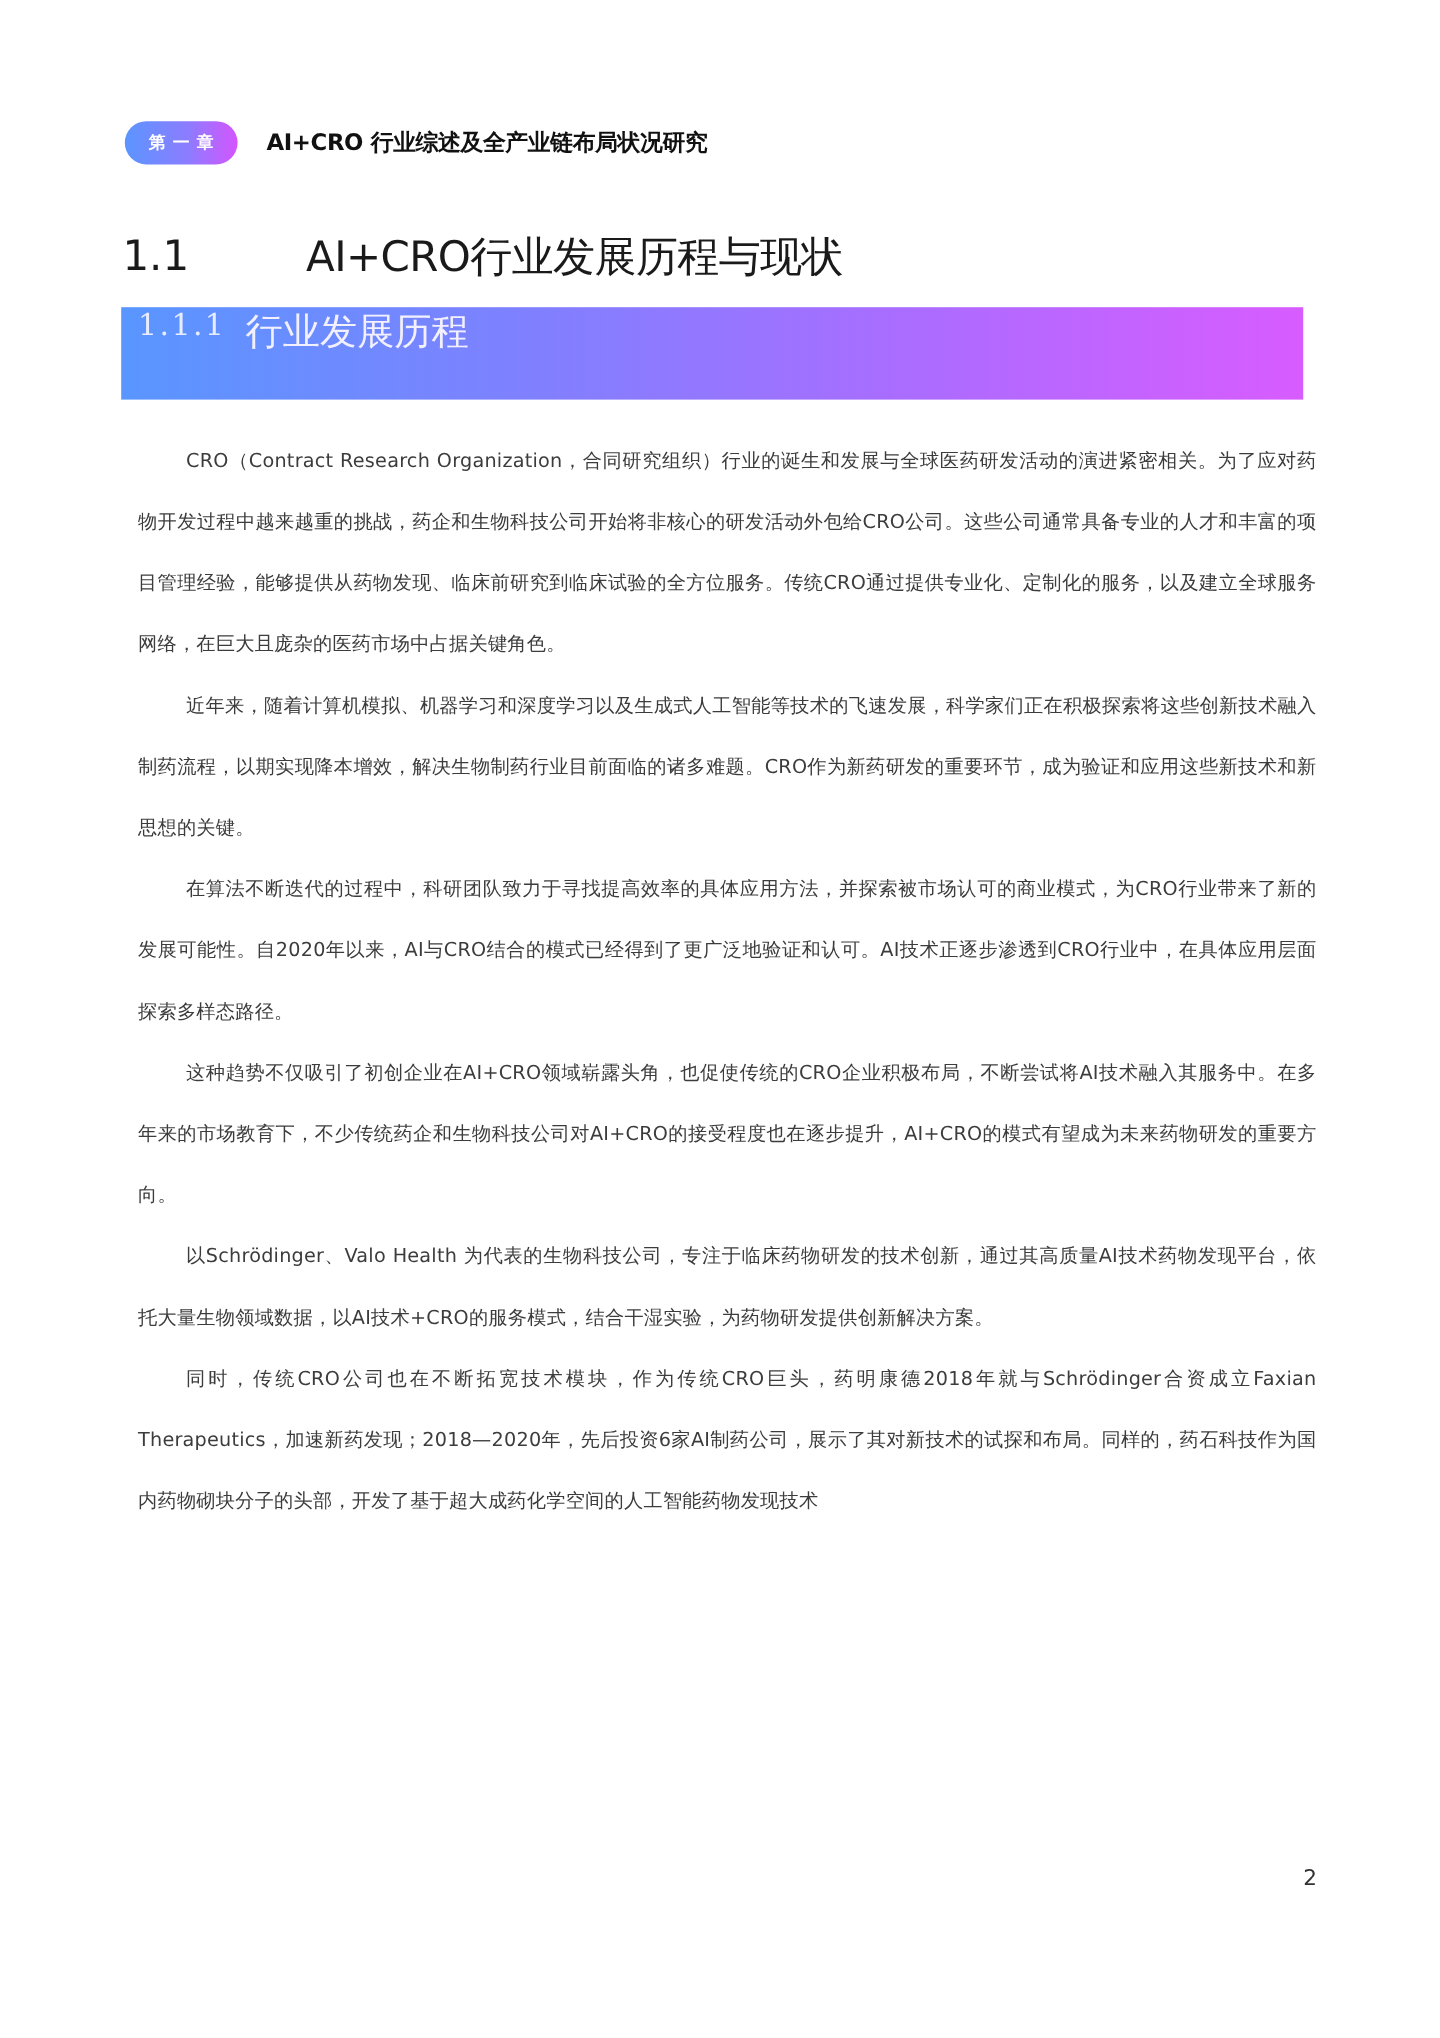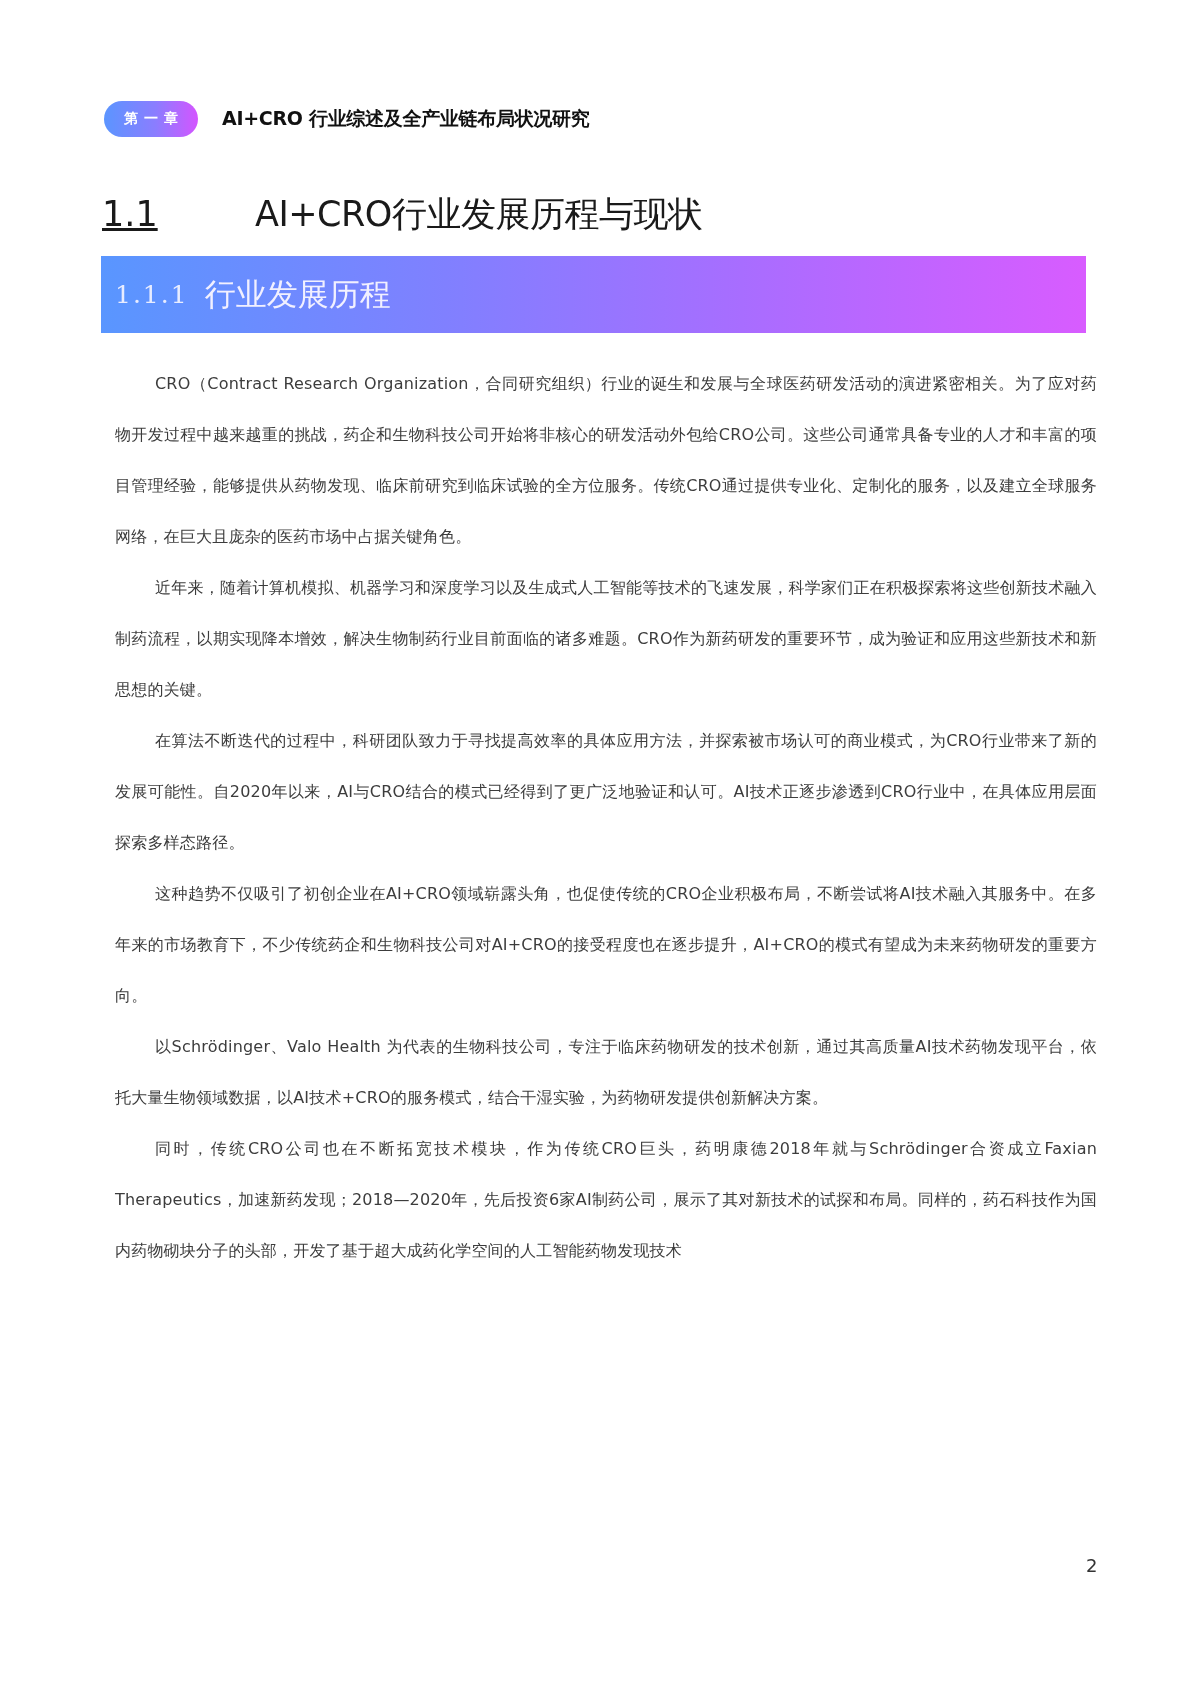--- a/index.html
+++ b/index.html
@@ -53,35 +53,34 @@
       height: 52px;
       display: flex;
       align-items: center;
       color: #1a1a1a;
       font-size: 35px;
       white-space: nowrap;
     }
     .section-number {
       width: 123px;
       display: inline-block;
-      text-decoration: underline;
     }
     .section-text {
       letter-spacing: -0.5px;
       margin-left: 30px;
     }
     .sub-banner {
       position: absolute;
       left: 101px;
       top: 256px;
       width: 985px;
       height: 77px;
       background: linear-gradient(90deg, #5996ff 0%, #8080ff 35%, #a86dff 65%, #d85cff 100%);
       display: flex;
-      align-items: center;
+      align-items: flex-start;
       box-sizing: border-box;
       padding-left: 14px;
     }
     .sub-number {
       color: #e8ecff;
       font-family: "DejaVu Serif", "Liberation Serif", serif;
       font-size: 25px;
       letter-spacing: 2px;
       margin-right: 16px;
     }

